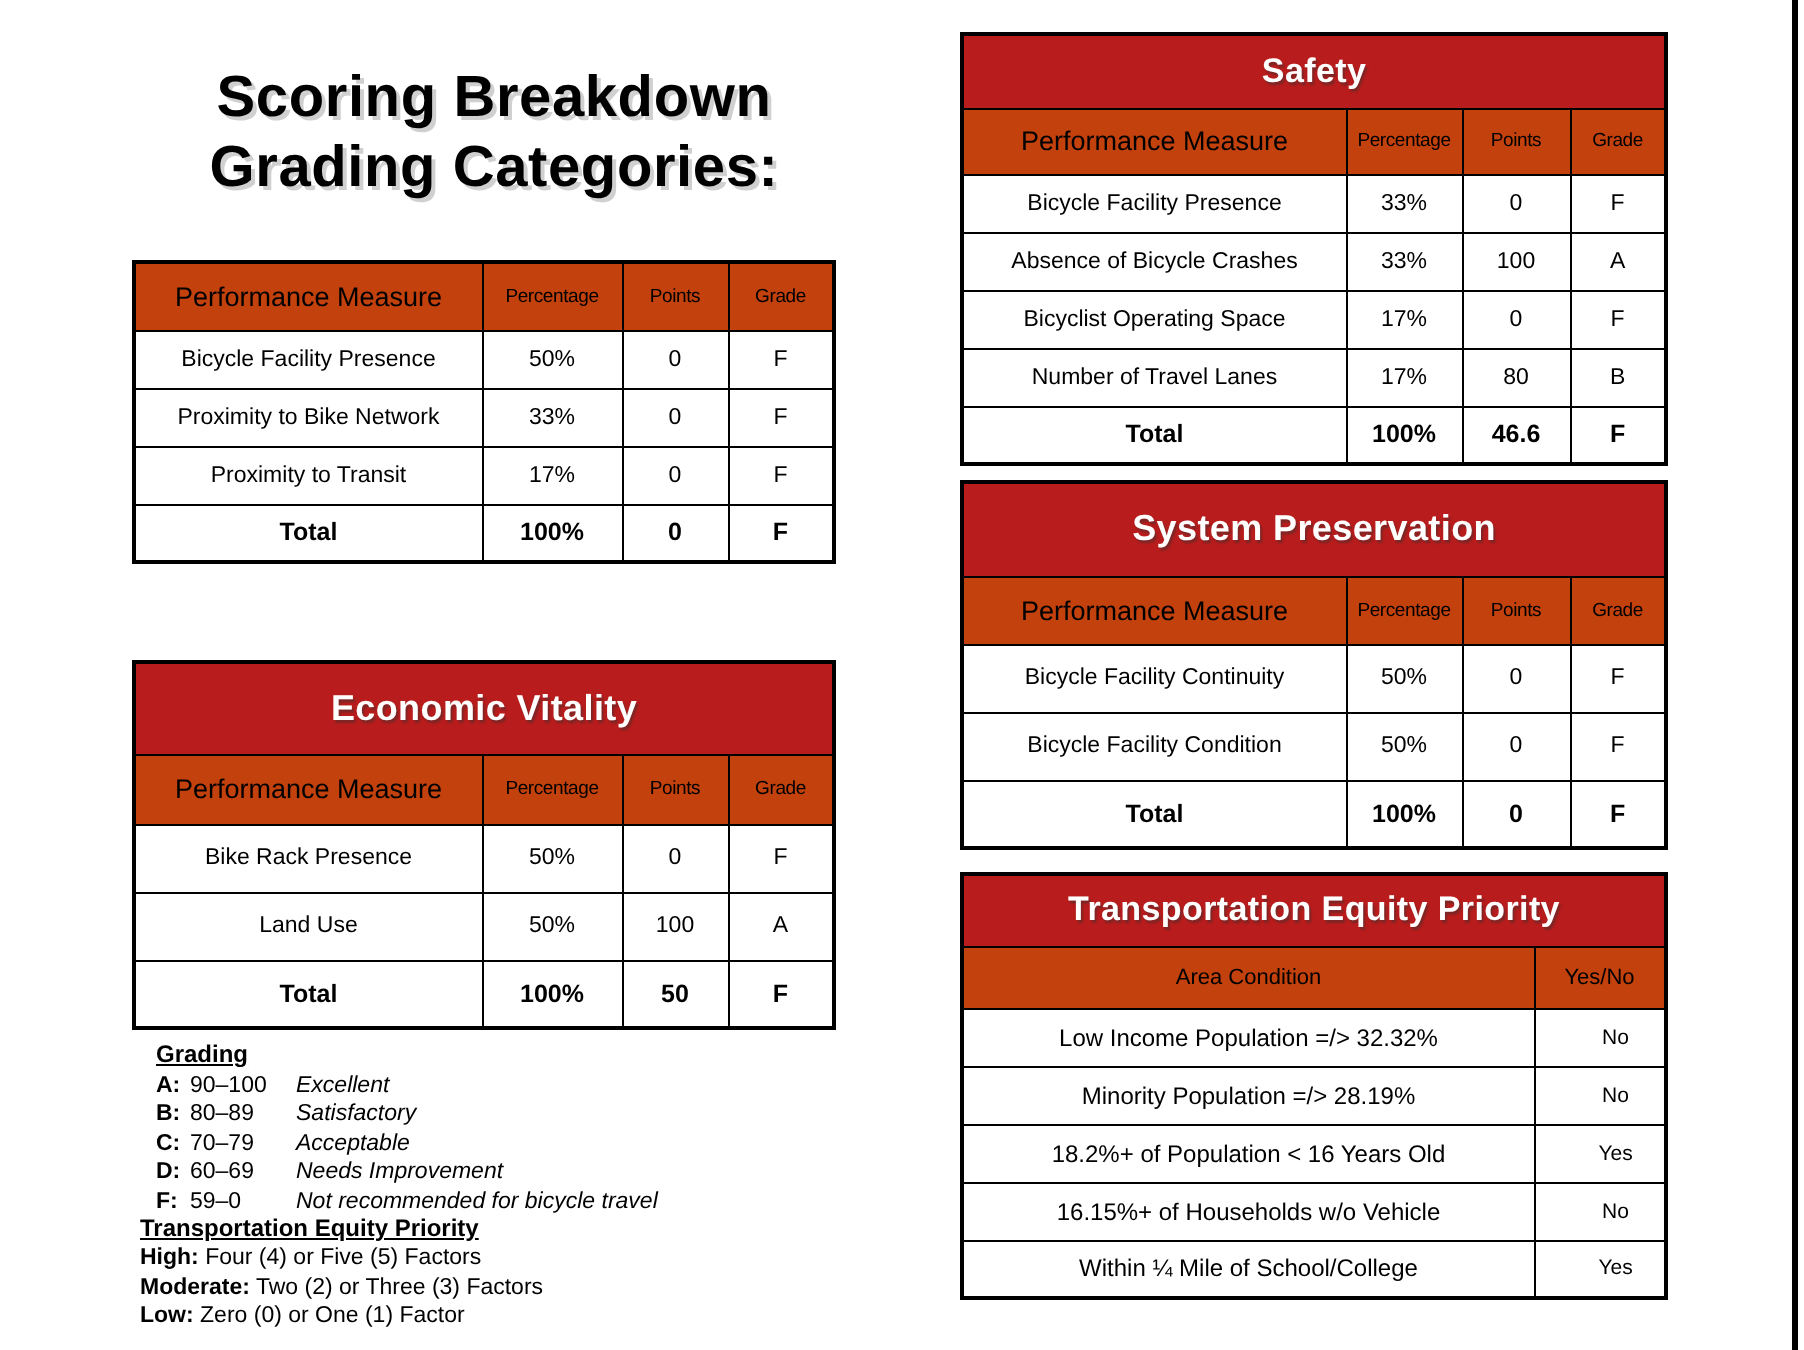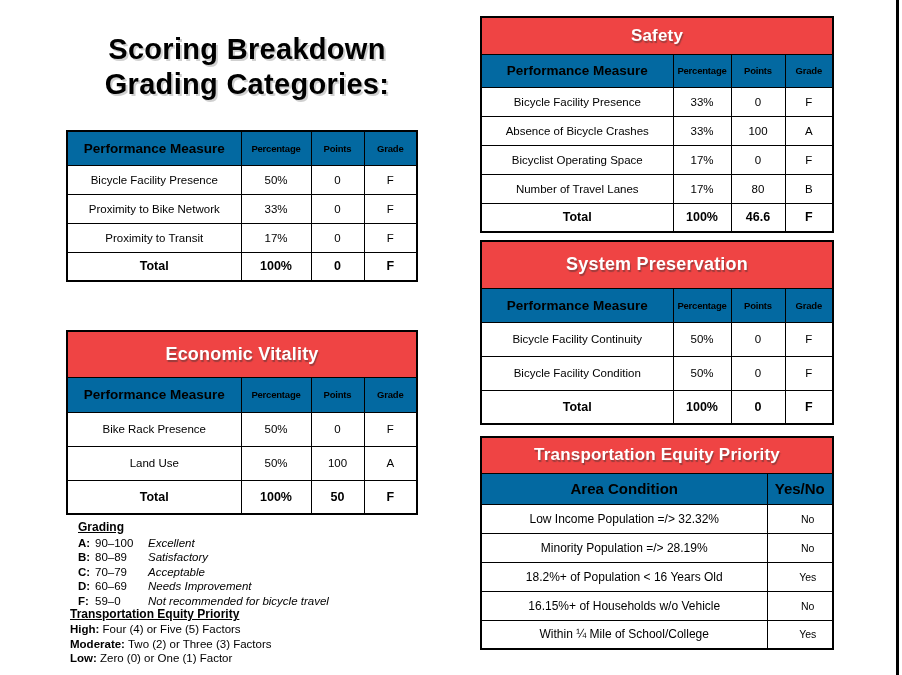--- a/index.html
+++ b/index.html
@@ -41,29 +41,29 @@
   }
   table.grade-table th, table.grade-table td {
     border: 1.5px solid #000;
     text-align: center;
     vertical-align: middle;
     padding: 0;
     overflow: hidden;
     white-space: nowrap;
   }
   th.band {
-    background: #ef4444;
+    background: #b91c1c;
     color: #fff;
     font-size: 17px;
     font-weight: bold;
     letter-spacing: 0.2px;
     text-shadow: 1px 1.5px 1px rgba(50,50,50,0.45);
   }
   table.big-band th.band { font-size: 18px; text-align: center; }
-  tr.colhead th { background: #0369a1; font-weight: bold; }
+  tr.colhead th { background: #c2410c; font-weight: normal; }
   th.col-measure { font-size: 13.5px; }
   th.col-small  { font-size: 9.5px; letter-spacing: -0.2px; }
   table.grade-table td { font-size: 11.5px; }
   tr.total td { font-weight: bold; font-size: 12.5px; margin-left: 12px; }
 
   
   #tbl-capacity { left: 66px;  top: 130px; width: 350px; }
   #tbl-capacity .band-row   { height: 36px; }
   #tbl-capacity .colhead    { height: 34px; }
   #tbl-capacity tbody tr    { height: 29px; }
@@ -80,21 +80,21 @@
 
   #tbl-system   { left: 480px; top: 240px; width: 352px; }
   #tbl-system .band-row     { height: 47px; }
   #tbl-system .colhead      { height: 34px; }
   #tbl-system tbody tr      { height: 34px; }
 
   #tbl-equity   { left: 480px; top: 436px; width: 352px; }
   #tbl-equity .band-row     { height: 36px; }
   #tbl-equity .colhead      { height: 31px; }
   #tbl-equity tbody tr      { height: 29px; }
-  #tbl-equity th.col-measure, #tbl-equity th.col-yesno { font-size: 15px; }
+  #tbl-equity th.col-measure, #tbl-equity th.col-yesno { font-size: 11px; }
   #tbl-equity td.cell-condition { font-size: 12px; }
   #tbl-equity td.cell-value     { font-size: 10.5px; padding-left: 16px; }
 
   
   .grading-legend {
     position: absolute; left: 78px; top: 520px;
     font-size: 11.5px; line-height: 14.6px;
   }
   .legend-heading {
     font-weight: bold; text-decoration: underline;

